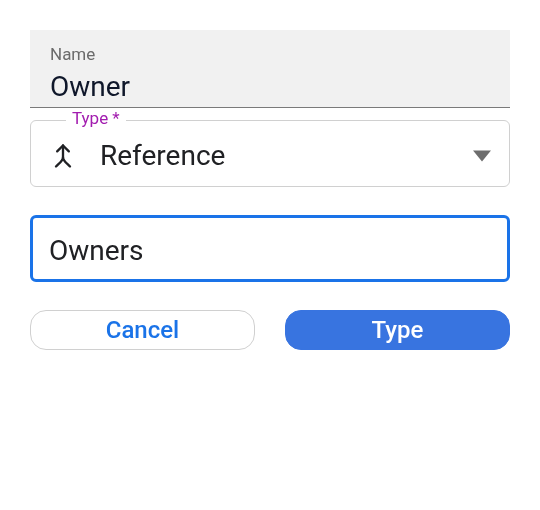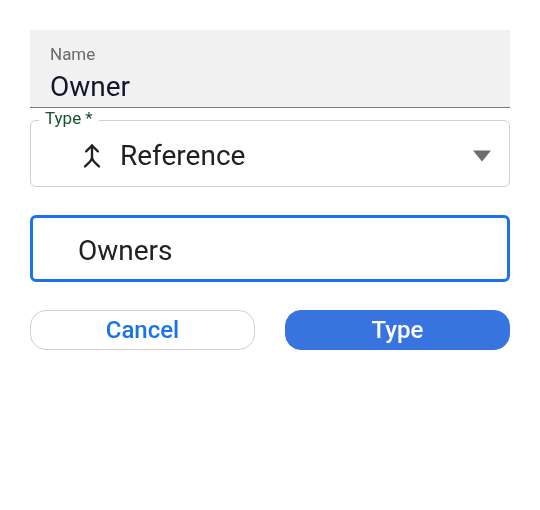--- a/index.html
+++ b/index.html
@@ -46,36 +46,35 @@
     margin: 0 0 28px 0;
     background: #fff;
   }
   .outlined.focused {
     border: 3px solid #1a73e8;
     padding: 16px 16px 12px 16px;
   }
   .outlined .legend {
     position: absolute;
     top: -11px;
-    left: 8px;
+    left: 35px;
     background: #fff;
     padding: 0 6px;
     font-size: 17px;
-    color: #14532d;
+    color: #a21caf;
     line-height: 1;
   }
   .outlined.focused .legend {
     color: #1a73e8;
     left: 16px;
   }
   .outlined .content {
     display: flex;
     align-items: center;
-    gap: 14px;
-    margin-left: 29px;
+    gap: 23px;
   }
   .type-text {
     font-size: 28px;
     color: #202124;
     flex: 1;
   }
   .ref-input {
     font-size: 28px;
     color: #202124;
     border: none;

